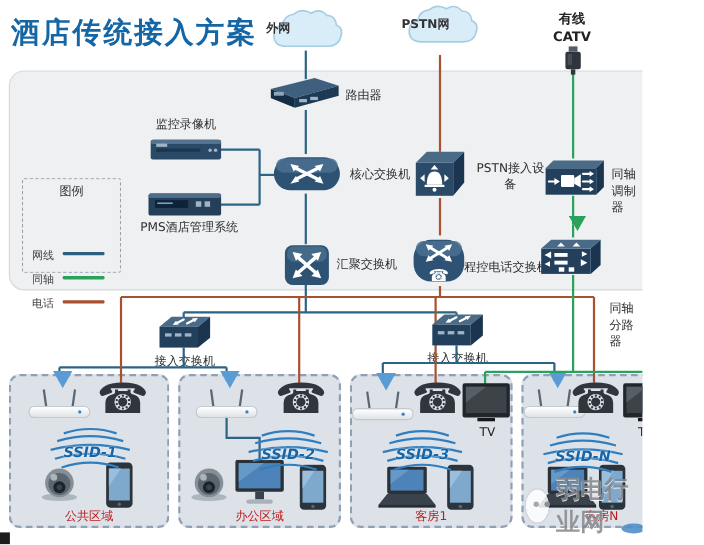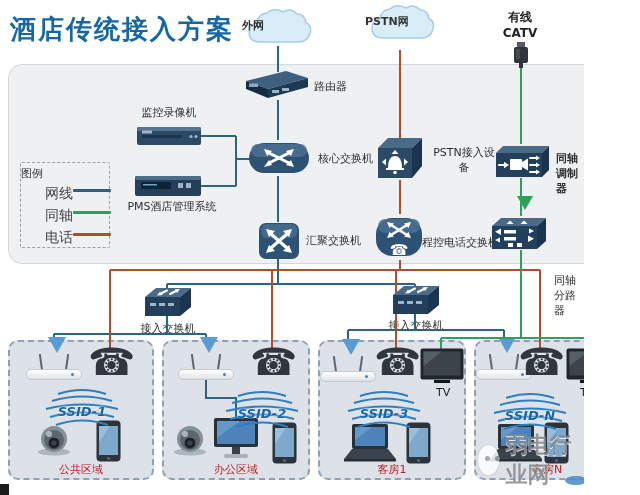--- a/index.html
+++ b/index.html
@@ -20,23 +20,23 @@
   .ln-net{stroke:var(--network);stroke-width:2;fill:none;}
   .ln-tel{stroke:var(--phone);stroke-width:2;fill:none;}
   .ln-coax{stroke:var(--coax);stroke-width:2;fill:none;}
   .dev{position:absolute;z-index:4;}
   .cloud-lbl{position:absolute;left:0;right:0;top:12px;text-align:left;
              font-size:11px;font-weight:600;color:#333;}
   .catv-lbl{position:absolute;left:486px;top:10px;width:68px;text-align:center;
             font-size:12px;font-weight:600;color:#222;line-height:1.3;}
   .legend{position:absolute;left:20px;top:162px;width:88px;height:84px;
           border:1px dashed #98a2ab;border-radius:2px;z-index:4;}
-  .legend .lg-title{position:absolute;left:0;right:0;top:3px;
+  .legend .lg-title{position:absolute;left:0;right:0;top:3px;text-align:center;
                     font-size:11px;color:#333;}
-  .leg-row{position:absolute;left:24px;height:12px;font-size:14px;color:#444;}
+  .leg-row{position:absolute;left:8px;height:12px;font-size:10px;color:#444;margin-top:40px;}
   .leg-line{position:absolute;left:28px;top:4px;width:38px;height:3px;border-radius:1px;}
   .ap-bar{position:absolute;left:0;bottom:0;width:100%;height:11px;border-radius:5px;
           background:linear-gradient(#ffffff,#dfe3e6);border:1px solid #c2c9cf;box-sizing:border-box;}
   .ant{position:absolute;width:2px;height:17px;background:#5a6670;bottom:9px;}
   .led{position:absolute;width:3px;height:3px;border-radius:50%;background:#3b82c4;bottom:4px;right:8px;}
   .ssid{position:absolute;z-index:5;}
   .ssid-txt{position:absolute;left:0;right:0;top:16px;text-align:center;font-size:13px;
             font-weight:bold;font-style:italic;color:#1565a8;text-shadow:0 0 2px #fff;}
   .phone-glyph{font-size:38px;line-height:40px;color:#2f363c;}
   .tv-lbl{position:absolute;font-size:11px;color:#222;}
@@ -276,21 +276,21 @@
       <g fill="#fff">
         <polygon points="15,21 10,17.8 10,24.2"></polygon>
         <polygon points="46,14 42,11.4 42,16.6"></polygon>
         <polygon points="46,21 42,18.4 42,23.6"></polygon>
         <polygon points="46,28 42,25.4 42,30.6"></polygon>
         <rect x="16" y="15" width="12" height="11" rx="1"></rect>
         <polygon points="28,18 34,14.5 34,26.5 28,23"></polygon>
       </g>
     </svg>
   </div>
-  <div class="lbl" style="left:556px;top:152px;font-weight:bold;">同轴调制器</div>
+  <div class="lbl" style="left:556px;top:152px;">同轴调制器</div>
 
   <div class="dev" style="left:490px;top:216px;">
     <svg width="58" height="36" viewBox="0 0 58 36">
       <polygon points="2,10 11,2 56,2 47,10" fill="#4a6b88"></polygon>
       <polygon points="47,10 56,2 56,25 47,33" fill="#1b3550"></polygon>
       <rect x="2" y="10" width="45" height="23" fill="#22405c"></rect>
       <g fill="#fff">
         <polygon points="20,4.5 16.5,8 23.5,8"></polygon>
         <polygon points="34,4.5 30.5,8 37.5,8"></polygon>
         <rect x="14" y="14" width="12" height="3.5"></rect>

